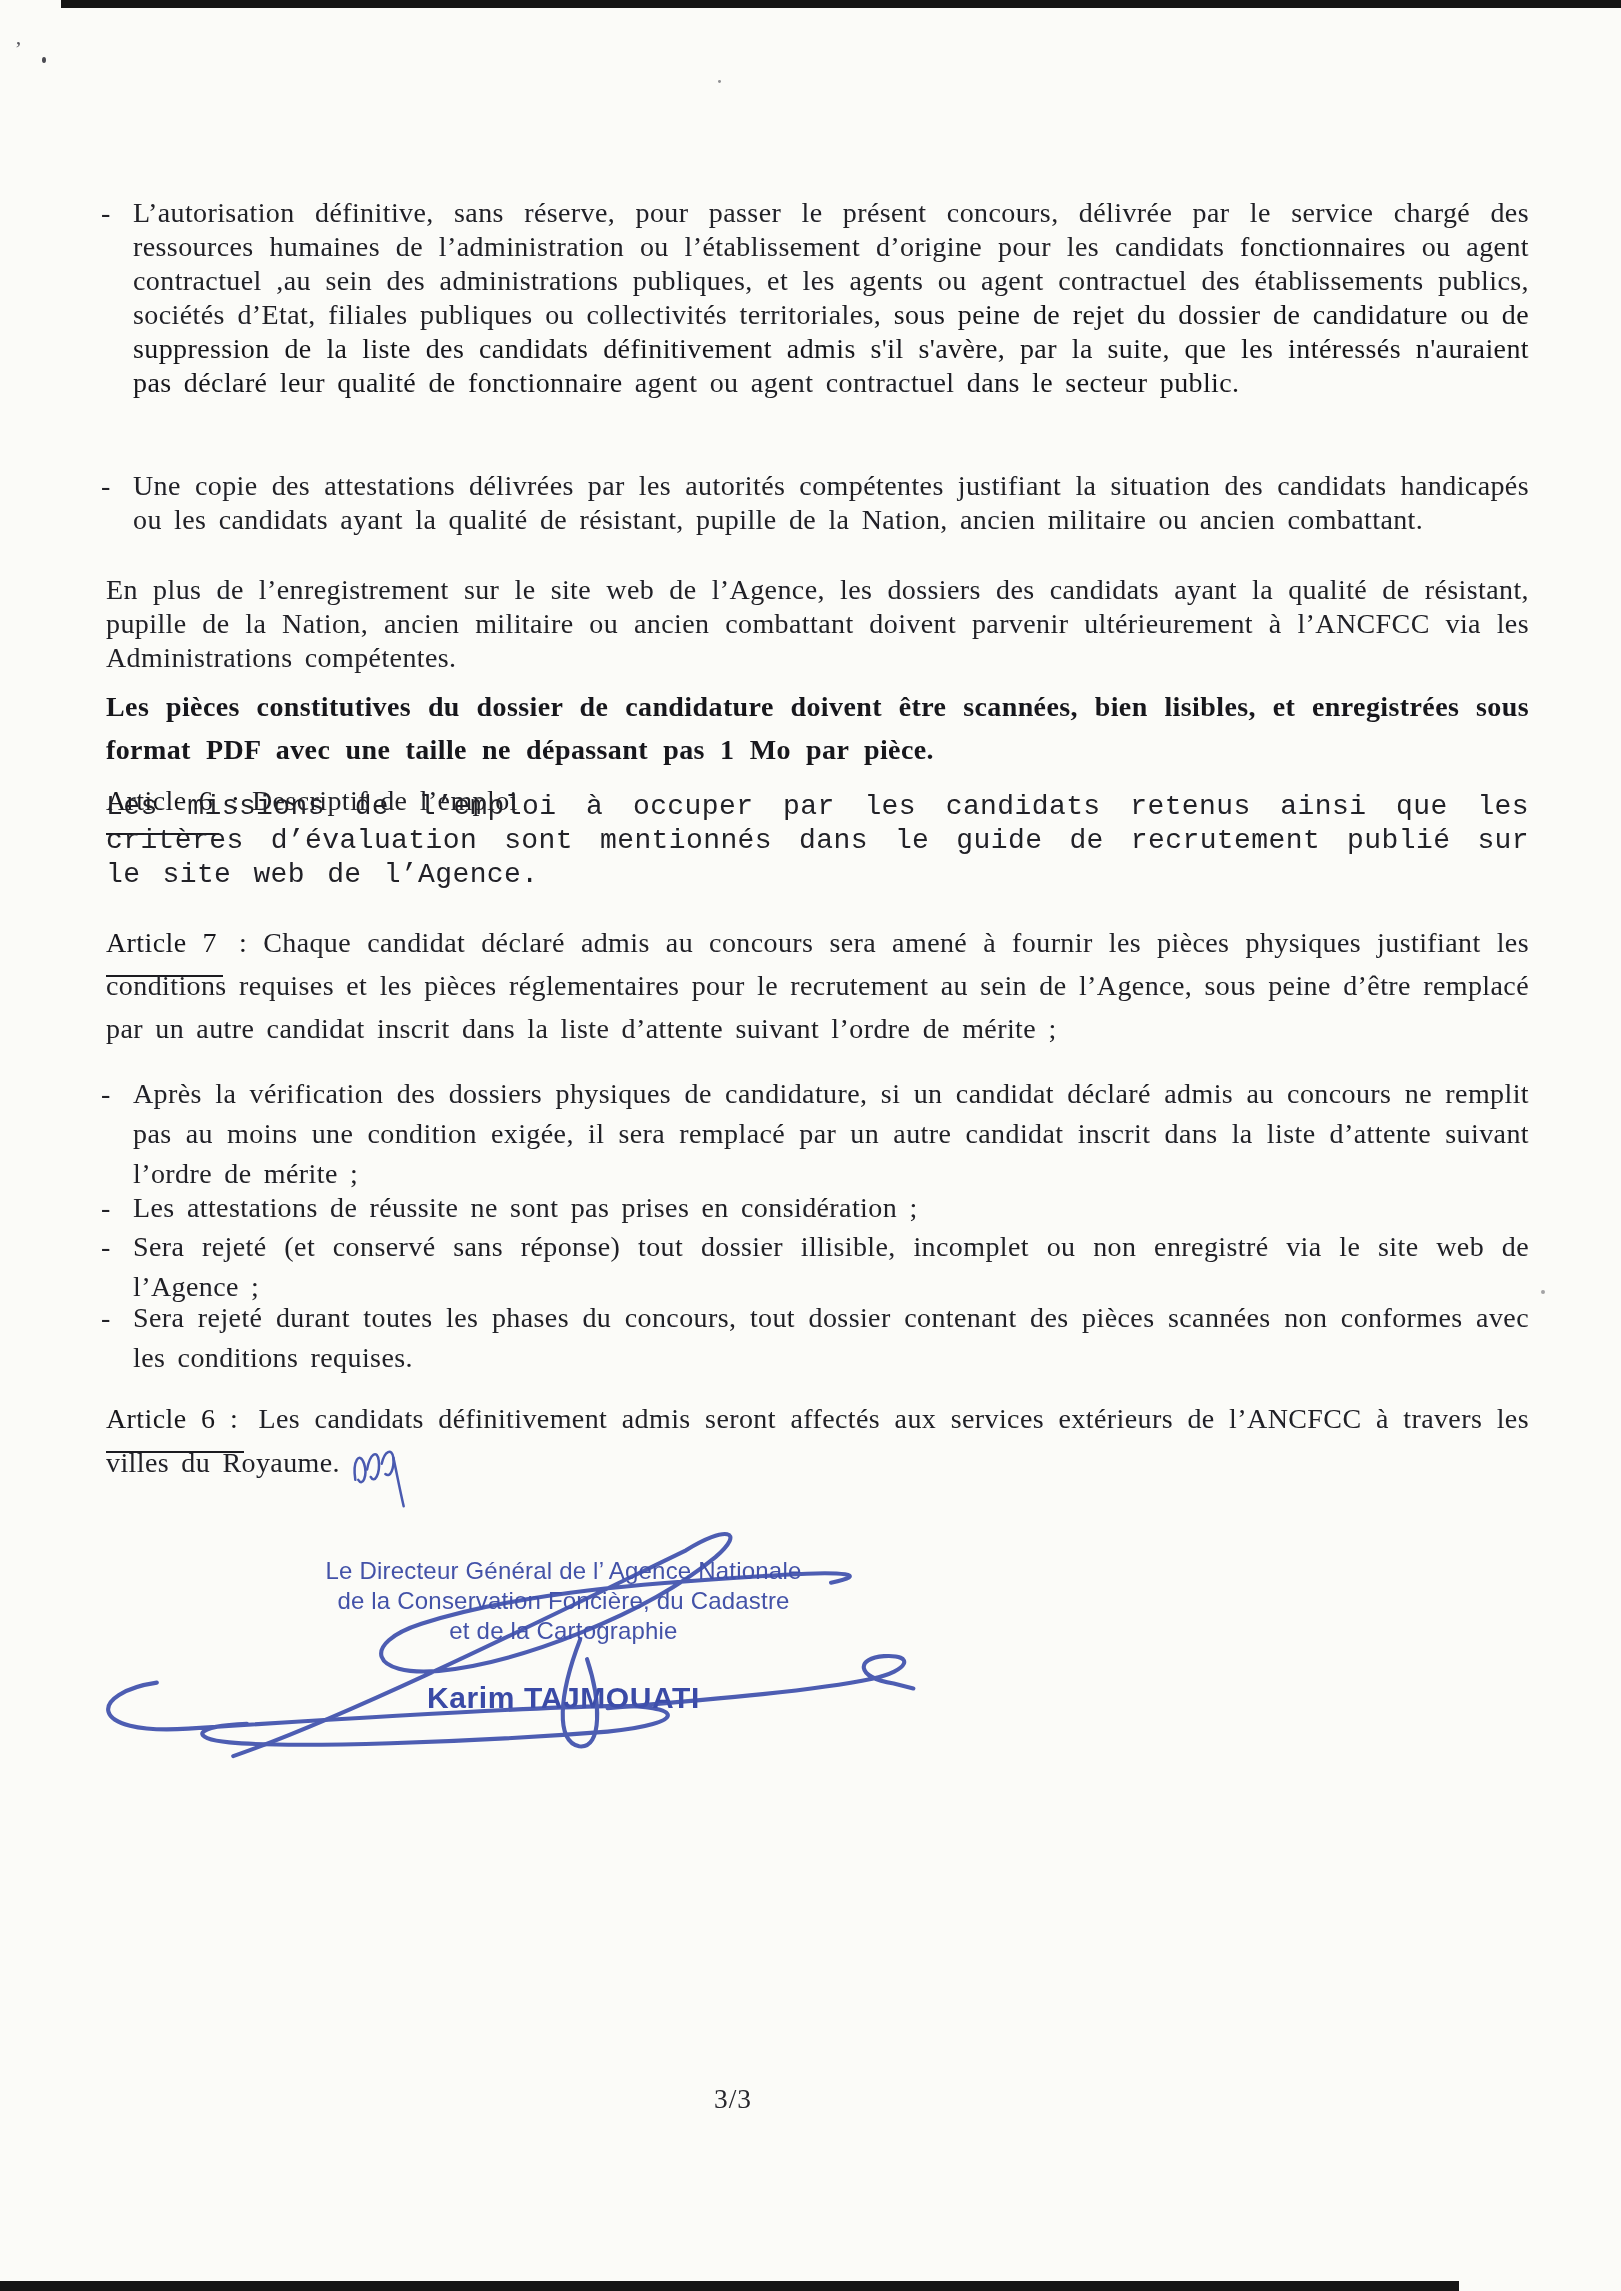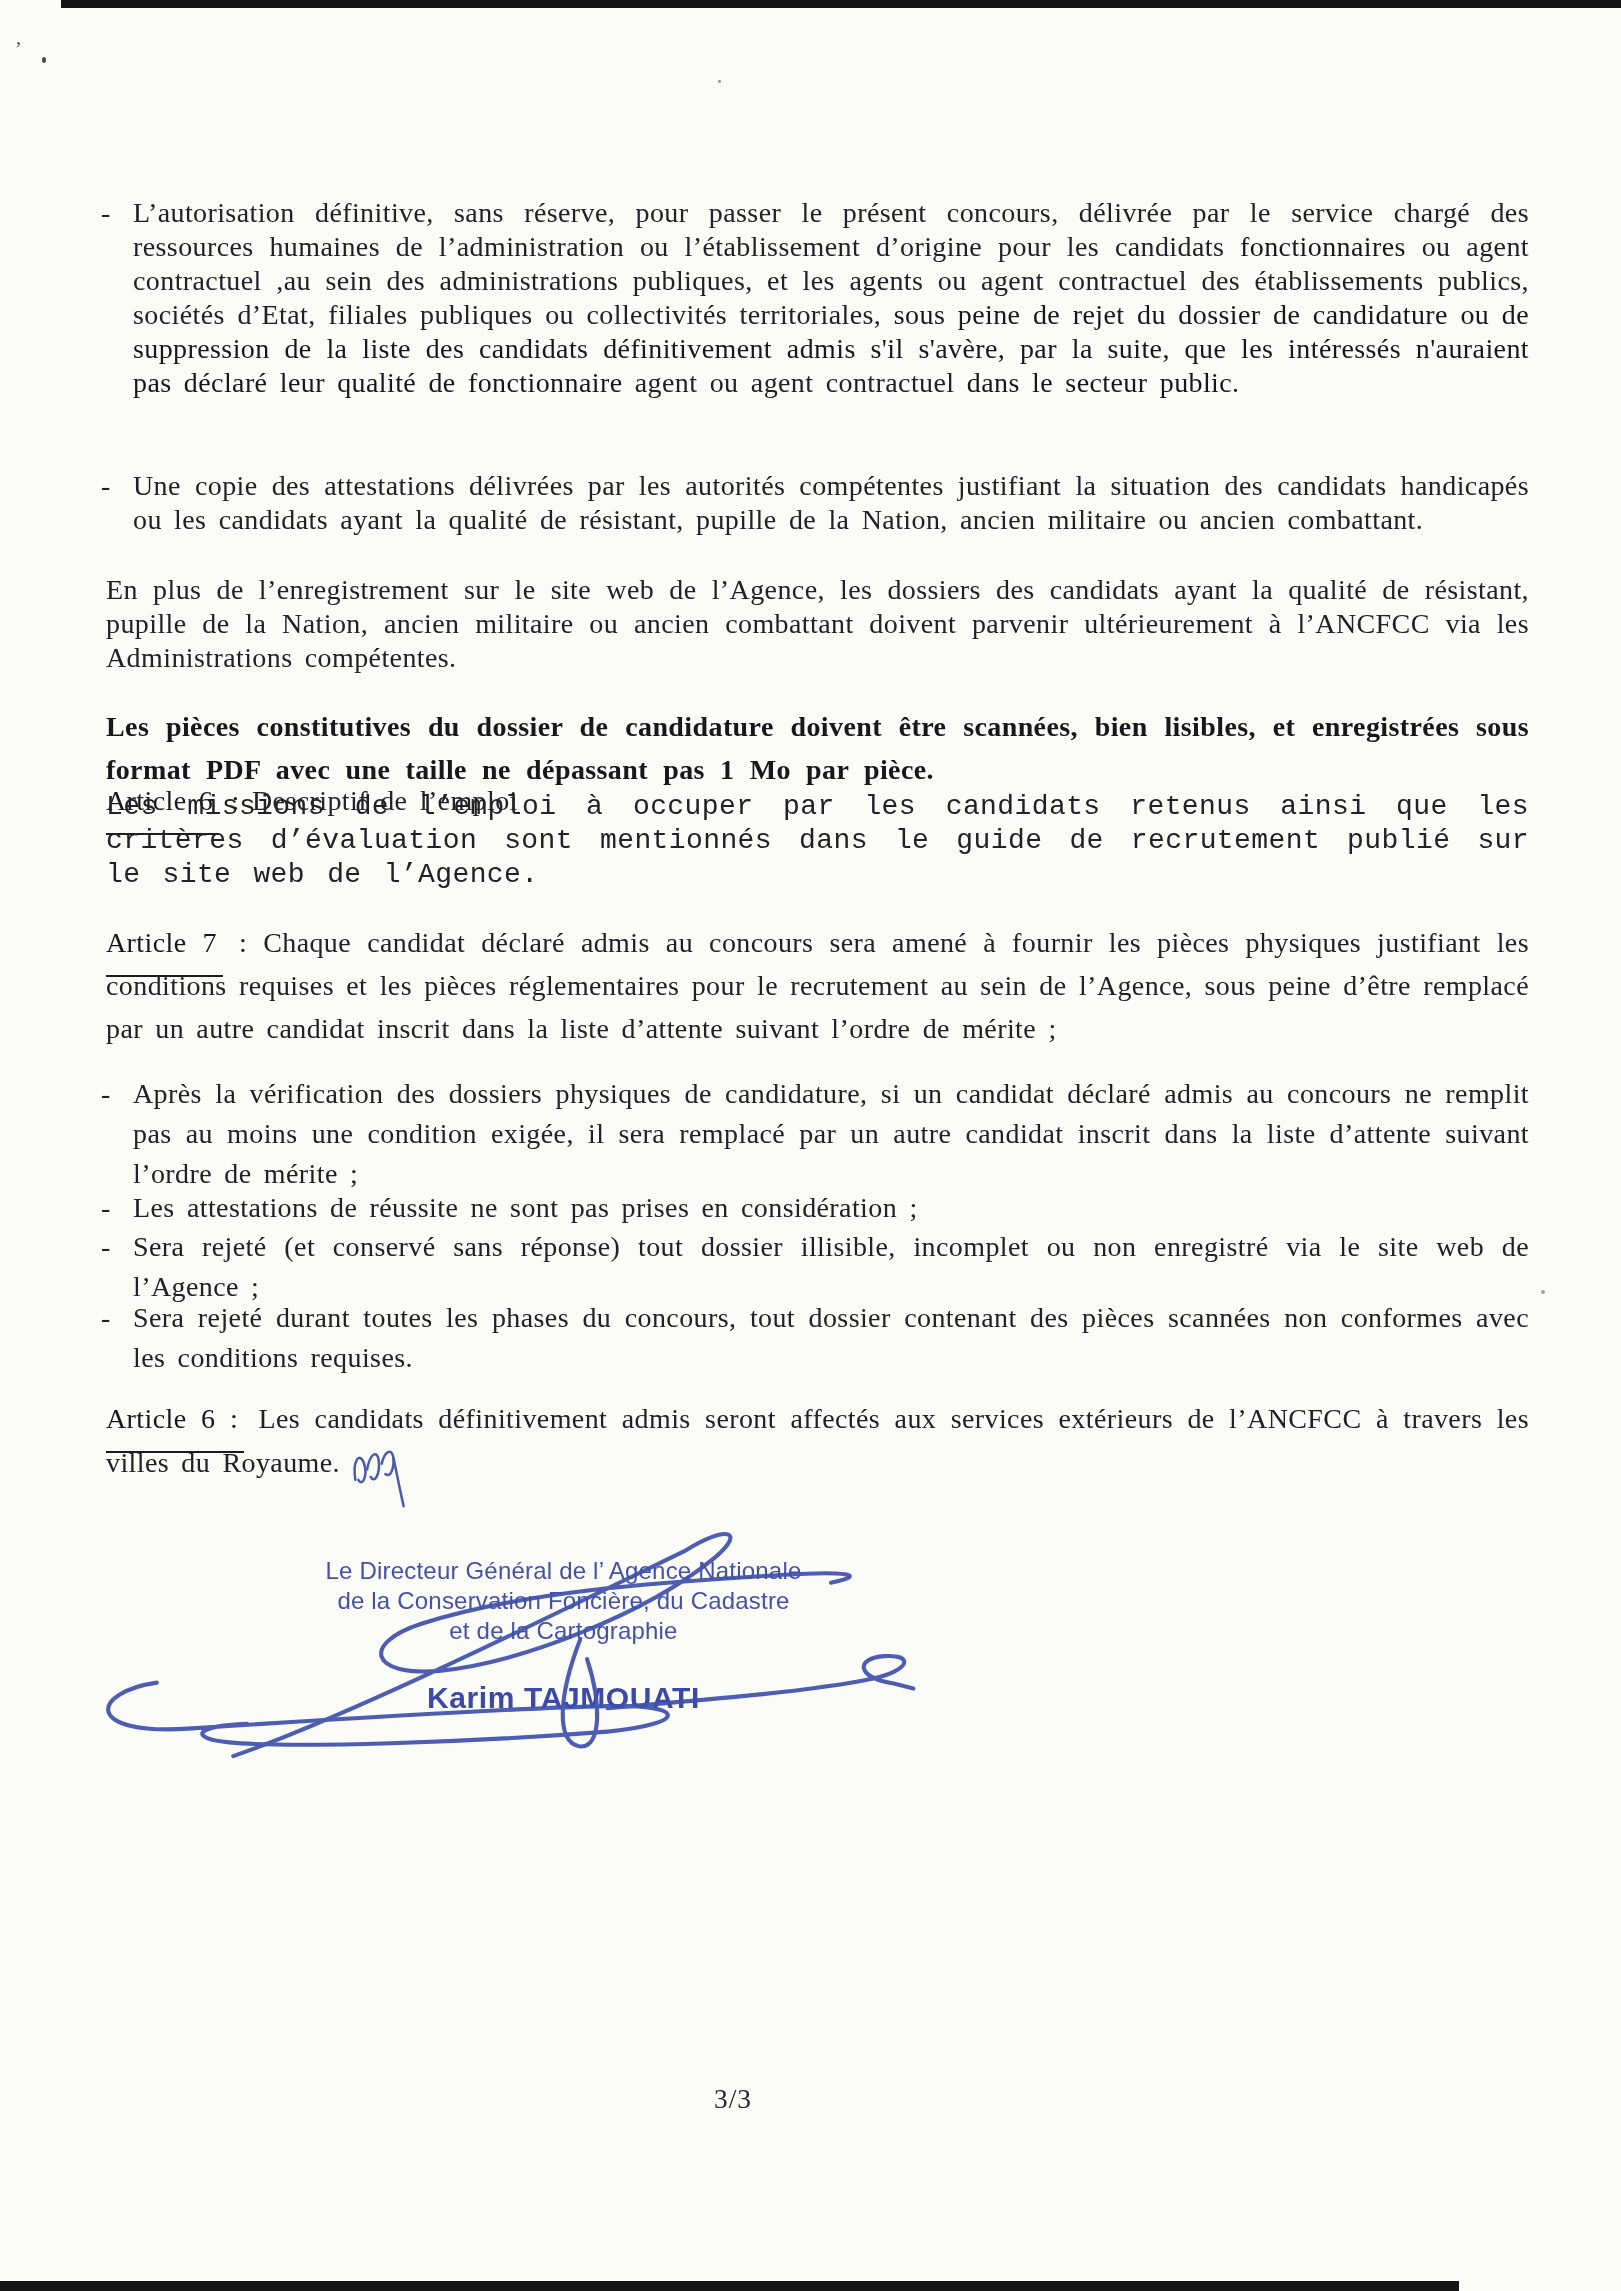--- a/index.html
+++ b/index.html
@@ -62,21 +62,21 @@
   <span class="btxt"><span>L’autorisation définitive, sans réserve, pour passer le présent concours, délivrée par le service chargé des ressources humaines de l’administration ou l’établissement d’origine pour les candidats </span><b>fonctionnaires</b><span> ou agent contractuel ,au sein des administrations publiques, et les agents ou agent contractuel des établissements publics, sociétés d’Etat, filiales publiques ou collectivités territoriales, </span><b>sous peine de rejet du dossier de candidature ou de suppression de la liste des candidats définitivement admis s'il s'avère, par la suite, que les intéressés n'auraient pas déclaré leur qualité de fonctionnaire</b><span> agent ou agent contractuel </span><b>dans le secteur public.</b></span>
 </div>
 
 <div class="blk bullet" style="top:469px;">
   <span class="dash">-</span>
   <span class="btxt">Une copie des attestations délivrées par les autorités compétentes justifiant la situation des candidats handicapés ou les candidats ayant la qualité de résistant, pupille de la Nation, ancien militaire ou ancien combattant.</span>
 </div>
 
 <div class="blk" style="top:573px;">En plus de l’enregistrement sur le site web de l’Agence, les dossiers des candidats ayant la qualité de résistant, pupille de la Nation, ancien militaire ou ancien combattant doivent parvenir ultérieurement à l’ANCFCC via les Administrations compétentes.</div>
 
-<div class="blk bold-par lh-wide" style="top:705px;">Les pièces constitutives du dossier de candidature doivent être scannées, bien lisibles, et enregistrées sous format PDF avec une taille ne dépassant pas 1 Mo par pièce.</div>
+<div class="blk bold-par lh-wide" style="top:685px;">Les pièces constitutives du dossier de candidature doivent être scannées, bien lisibles, et enregistrées sous format PDF avec une taille ne dépassant pas 1 Mo par pièce.</div>
 
 <div class="blk" style="top:784px;"><b><span class="ul-head">Article 6</span><span> :</span></b><span> Descriptif de l’emploi</span></div>
 
 <div class="blk" style="top:790px;font-family:Liberation Mono, monospace;">Les missions de l’emploi à occuper par les candidats retenus ainsi que les critères d’évaluation sont mentionnés dans le guide de recrutement publié sur le site web de l’Agence.</div>
 
 <div class="blk lh-wide" style="top:921px;"><b><span class="ul-head">Article 7</span><span> :</span></b><span> Chaque candidat déclaré admis au concours sera amené à fournir les pièces physiques justifiant les conditions requises et les pièces réglementaires pour le recrutement au sein de l’Agence, sous peine d’être remplacé par un autre candidat inscrit dans la liste d’attente suivant l’ordre de mérite ;</span></div>
 
 <div class="blk bullet lh-list2" style="top:1074px;">
   <span class="dash">-</span>
   <span class="btxt">Après la vérification des dossiers physiques de candidature, si un candidat déclaré admis au concours ne remplit pas au moins une condition exigée, il sera remplacé par un autre candidat inscrit dans la liste d’attente suivant l’ordre de mérite ;</span>

